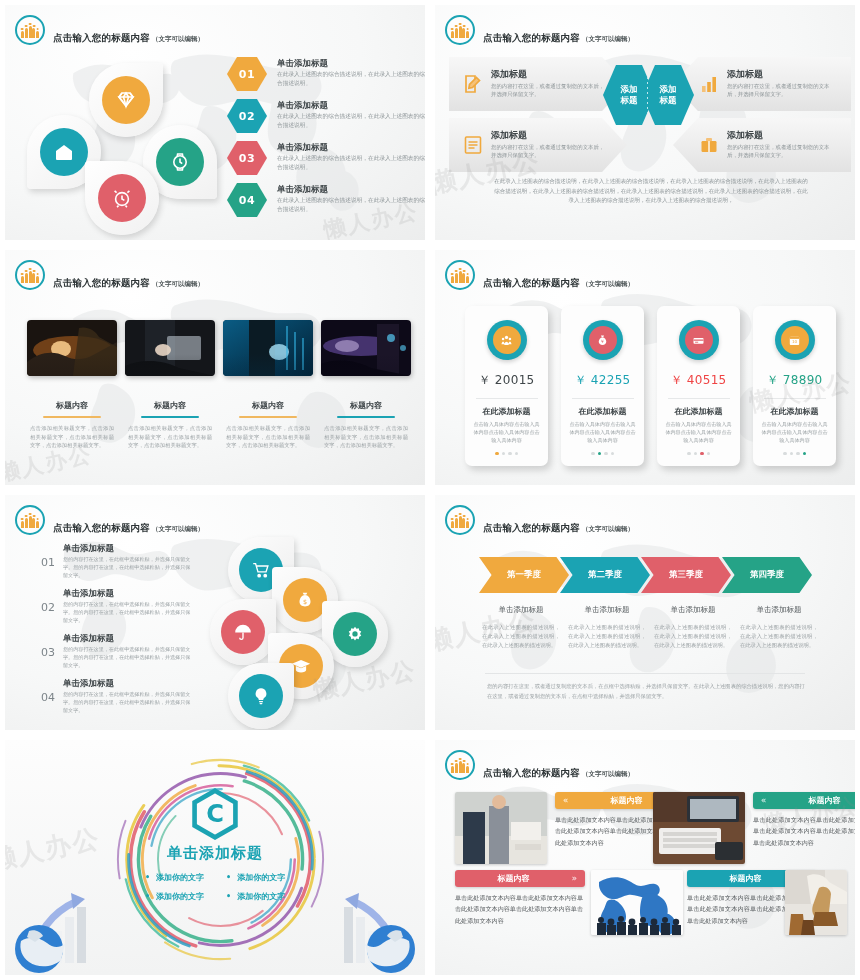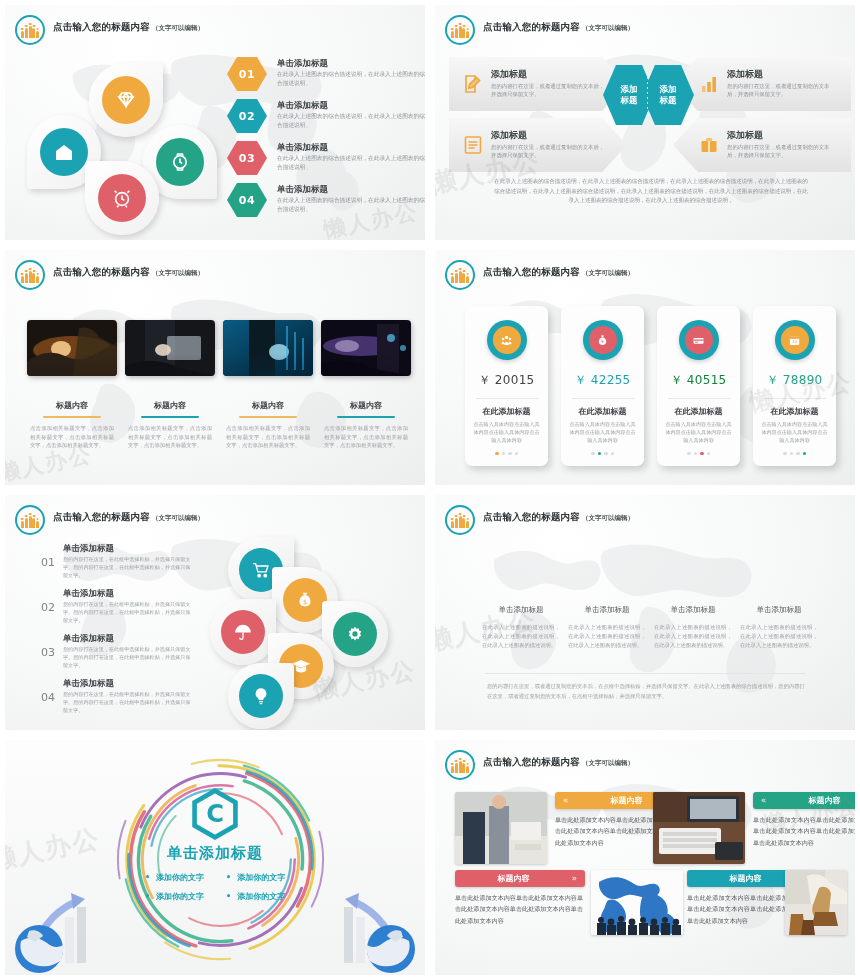--- a/index.html
+++ b/index.html
@@ -44,21 +44,21 @@
     font-family: "DejaVu Sans", "Liberation Sans", sans-serif;
     color: rgba(140,140,140,.16);
     font-weight: 700;
     letter-spacing: 2px;
     transform: rotate(-12deg);
     white-space: nowrap;
     pointer-events: none;
   }
 
   
-  .hdr { position: absolute; left: 10px; top: 10px; display: flex; align-items: flex-start; gap: 8px; }
+  .hdr { position: absolute; left: 10px; top: 10px; display: flex; align-items: flex-end; gap: 8px; }
   .logo {
     width: 30px; height: 30px; border-radius: 50%;
     border: 2.5px solid #1ba3b3;
     background: #fdfdfd;
     display: flex; align-items: flex-end; justify-content: center;
     padding-bottom: 5px;
     flex: 0 0 auto;
   }
   .logo .ppl { display: flex; align-items: flex-end; gap: .8px; }
   .logo .p { width: 3px; background: #f0a93e; border-radius: 2px 2px 0 0; position: relative; }
@@ -613,21 +613,21 @@
       <div class="card">
         <div class="ring" style="background:#1ba3b3">
           <div class="inner" style="background:#e0606a">
             <svg viewBox="0 0 24 24" fill="#fff">
                 <rect x="4" y="8" width="16" height="9" rx="1.4"></rect>
                 <rect x="4" y="10.4" width="16" height="2" fill="#e0606a"></rect>
                 <rect x="6.5" y="14" width="5" height="1.4" fill="#e0606a"></rect>
               </svg>
           </div>
         </div>
-        <div class="price" style="color:#15803d">￥ 40515</div>
+        <div class="price" style="color:#ef4444">￥ 40515</div>
         <div class="sep"></div>
         <div class="ctitle">在此添加标题</div>
         <div class="cdesc">点击输入具体内容点击输入具体内容点击输入具体内容点击输入具体内容</div>
         <div class="dots">
           <i></i>
             <i></i>
             <i style="background:#e0606a"></i>
             <i></i>
         </div>
       </div>
@@ -788,20 +788,26 @@
             <i class="p p3"></i>
             <i class="p p4"></i>
             <i class="p p5"></i>
           </span>
       </div>
       <div>
         <span class="hdr-title">点击输入您的标题内容</span><span class="hdr-sub">（文字可以编辑）</span>
       </div>
     </div>
 
+    <div class="qrow">
+      <div class="qarrow" style="background:#f0a93e">第一季度</div>
+      <div class="qarrow" style="background:#1ba3b3">第二季度</div>
+      <div class="qarrow" style="background:#e0606a">第三季度</div>
+      <div class="qarrow" style="background:#25a387">第四季度</div>
+    </div>
 
     <div class="qtexts">
       <div class="qcol">
         <div class="qt">单击添加标题</div>
         <div class="qd">在此录入上述图表的描述说明，在此录入上述图表的描述说明，在此录入上述图表的描述说明。</div>
       </div>
       <div class="qcol">
         <div class="qt">单击添加标题</div>
         <div class="qd">在此录入上述图表的描述说明，在此录入上述图表的描述说明，在此录入上述图表的描述说明。</div>
       </div>

